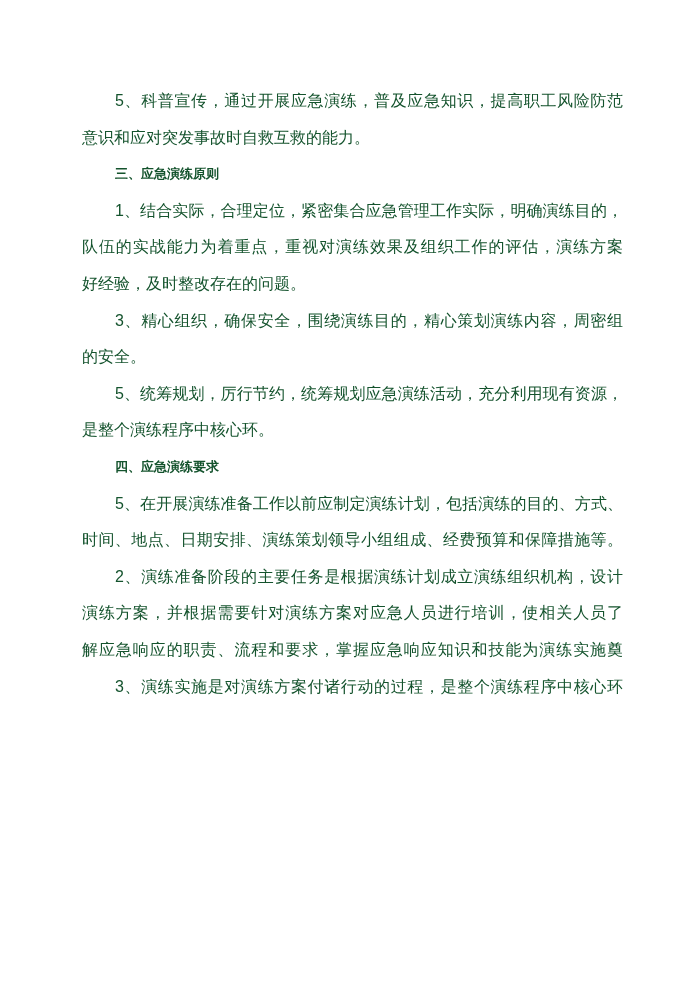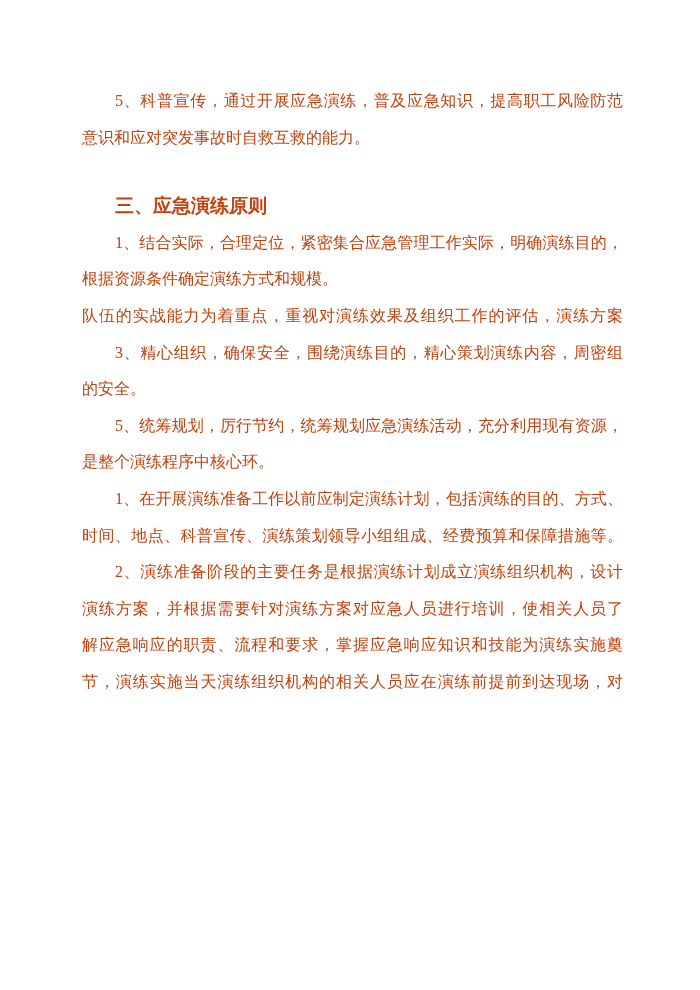--- a/index.html
+++ b/index.html
@@ -14,62 +14,62 @@
     background: #ffffff;
     overflow: hidden;
   }
   .doc-content {
     position: absolute;
     left: 82px;
     top: 83px;
     width: 541px;
   }
   .line {
-    font-family: Liberation Serif, serif;
+    font-family: Liberation Sans, sans-serif;
     font-size: 16px;
     line-height: 36.6px;
     height: 36.6px;
-    color: #c2410c;
+    color: #14532d;
     text-align: left;
     overflow: hidden;
     white-space: nowrap;
   }
   .line.fill {
     white-space: normal;
     text-align: justify;
     text-align-last: justify;
     text-justify: inter-character;
   }
   .line.indent {
     padding-left: 33px;
   }
   .line.heading {
-    font-size: 19px;
+    font-size: 13px;
     font-weight: 700;
     white-space: nowrap;
     text-align: left;
     text-align-last: left;
-    margin-top: 32px;
   }
 </style>
 </head>
 <body>
 
 <div class="page">
   <div class="doc-content" style="color: rgb(33, 33, 33);">
       <div class="line indent fill">5、科普宣传，通过开展应急演练，普及应急知识，提高职工风险防范</div>
       <div class="line">意识和应对突发事故时自救互救的能力。</div>
       <div class="line heading indent">三、应急演练原则</div>
       <div class="line indent fill">1、结合实际，合理定位，紧密集合应急管理工作实际，明确演练目的，</div>
-      <div class="line">根据资源条件确定演练方式和规模。</div>
       <div class="line fill">队伍的实战能力为着重点，重视对演练效果及组织工作的评估，演练方案</div>
+      <div class="line">好经验，及时整改存在的问题。</div>
       <div class="line indent fill">3、精心组织，确保安全，围绕演练目的，精心策划演练内容，周密组</div>
       <div class="line">的安全。</div>
       <div class="line indent fill">5、统筹规划，厉行节约，统筹规划应急演练活动，充分利用现有资源，</div>
       <div class="line">是整个演练程序中核心环。</div>
-      <div class="line indent fill">1、在开展演练准备工作以前应制定演练计划，包括演练的目的、方式、</div>
-      <div class="line fill">时间、地点、科普宣传、演练策划领导小组组成、经费预算和保障措施等。</div>
+      <div class="line heading indent">四、应急演练要求</div>
+      <div class="line indent fill">5、在开展演练准备工作以前应制定演练计划，包括演练的目的、方式、</div>
+      <div class="line fill">时间、地点、日期安排、演练策划领导小组组成、经费预算和保障措施等。</div>
       <div class="line indent fill">2、演练准备阶段的主要任务是根据演练计划成立演练组织机构，设计</div>
       <div class="line fill">演练方案，并根据需要针对演练方案对应急人员进行培训，使相关人员了</div>
       <div class="line fill">解应急响应的职责、流程和要求，掌握应急响应知识和技能为演练实施奠</div>
-      <div class="line fill">节，演练实施当天演练组织机构的相关人员应在演练前提前到达现场，对</div>
+      <div class="line indent fill">3、演练实施是对演练方案付诸行动的过程，是整个演练程序中核心环</div>
     </div>
 </div>
 
 </body></html>

